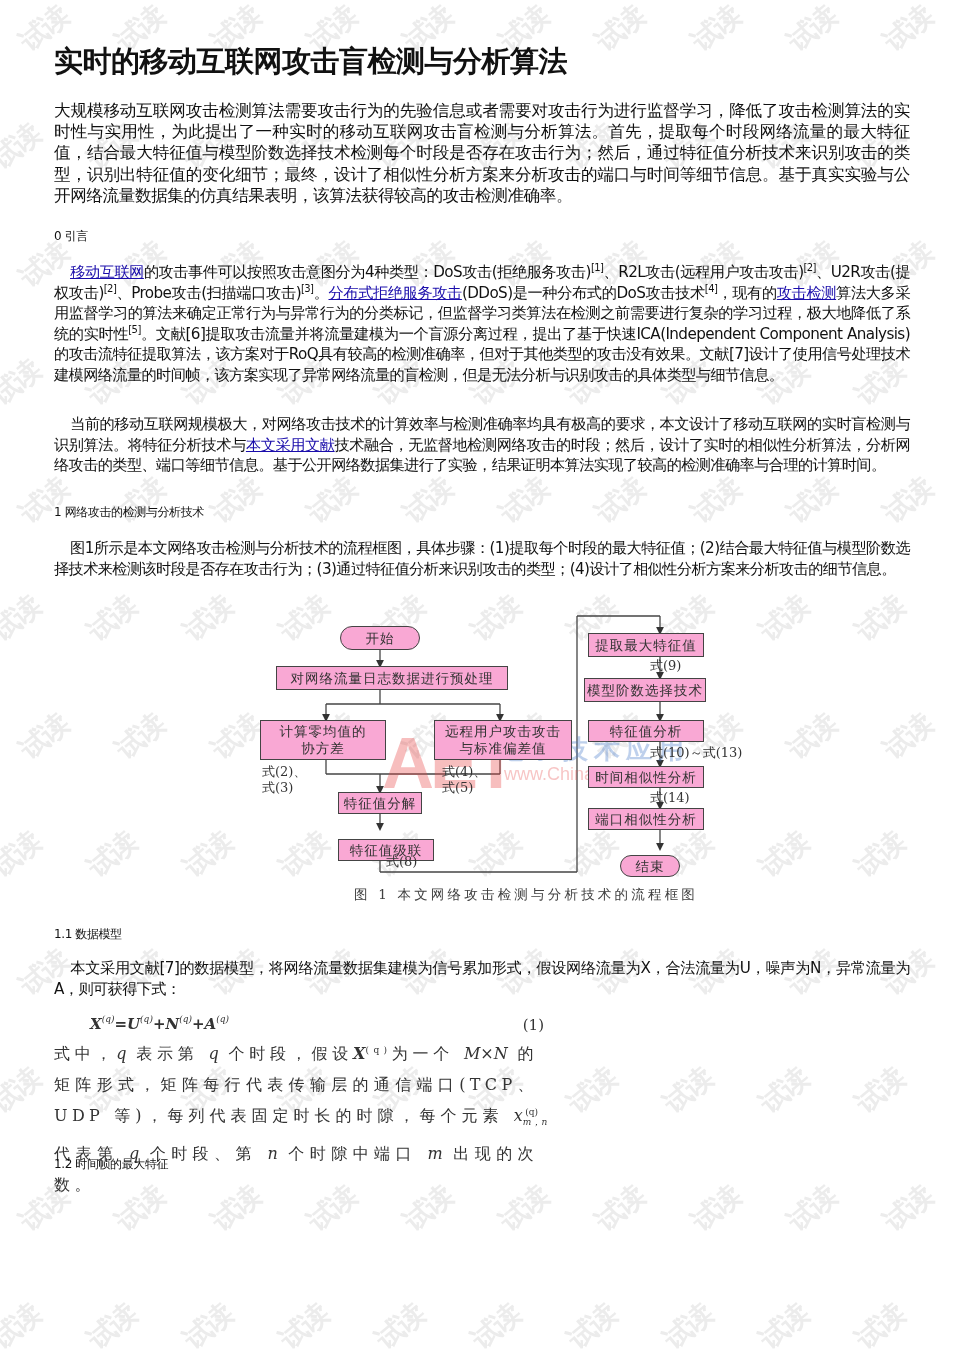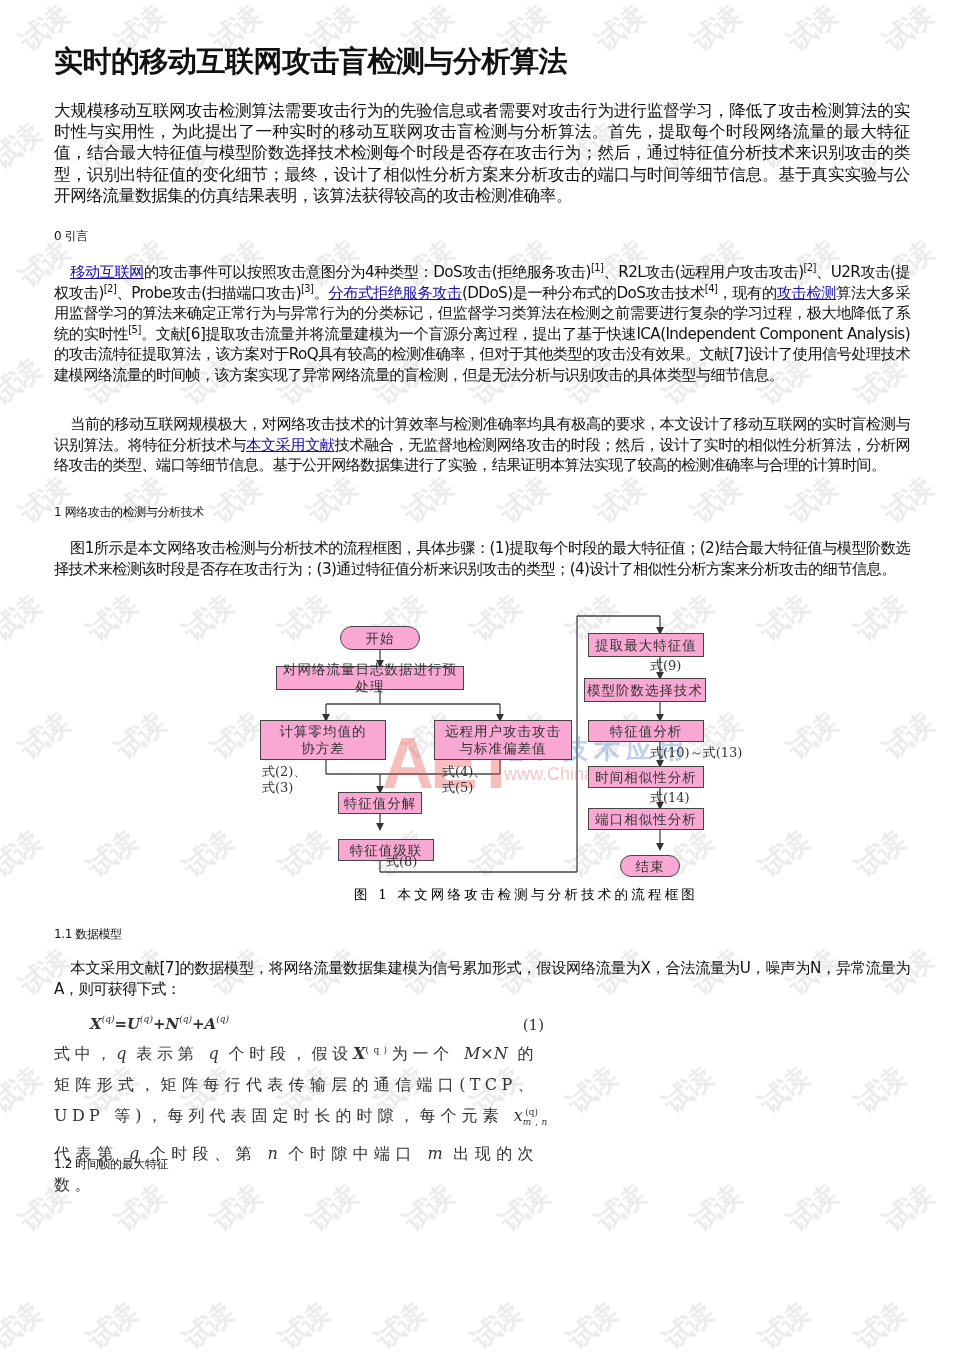--- a/index.html
+++ b/index.html
@@ -39,21 +39,21 @@
     text-align: center; color: #333; box-sizing: border-box; letter-spacing: 1px;
     display: flex; align-items: center; justify-content: center; line-height: 17px;
   }
   .fc-term { border-radius: 14px; }
   .fc-label {
     position: absolute; font-family: "DejaVu Serif", "Liberation Serif", serif;
     font-size: 13px; color: #333; line-height: 16px; white-space: nowrap;
   }
   .fc-caption {
     position: absolute; left: 100px; top: 272px; font-family: "DejaVu Serif", "Liberation Serif", serif;
-    font-size: 13.5px; color: #000000; letter-spacing: 3.2px; white-space: nowrap;
+    font-size: 13.5px; color: #404040; letter-spacing: 3.2px; white-space: nowrap;
   }
   .aet-logo {
     position: absolute; left: 128px; top: 108px; font-family: "Liberation Sans", sans-serif;
     font-weight: bold; font-size: 72px; color: rgba(232,70,70,0.35); letter-spacing: -4px;
     pointer-events: none;
   }
   .aet-cn {
     position: absolute; left: 244px; top: 118px; font-size: 26px; color: rgba(70,120,200,0.35);
     font-weight: bold; letter-spacing: 6px; pointer-events: none; white-space: nowrap;
   }
@@ -247,21 +247,21 @@
         <line x1="406" y1="172" x2="406" y2="192" marker-end="url(#ah)"></line>
         <line x1="406" y1="214" x2="406" y2="233" marker-end="url(#ah)"></line>
       </g>
     </svg>
 
     <div class="aet-logo">AET</div>
     <div class="aet-cn">电子技术应用</div>
     <div class="aet-url">www.ChinaAET.com</div>
 
     <div class="fc-box fc-term" style="left:86px;top:12px;width:80px;height:24px;">开始</div>
-    <div class="fc-box" style="left:22px;top:52px;width:188px;height:24px;">对网络流量日志数据进行预处理</div>
+    <div class="fc-box" style="left:22px;top:52px;width:232px;height:24px;">对网络流量日志数据进行预处理</div>
     <div class="fc-box" style="left:6px;top:106px;width:126px;height:40px;white-space:pre-line;">计算零均值的
 协方差</div>
     <div class="fc-box" style="left:180px;top:106px;width:138px;height:40px;white-space:pre-line;">远程用户攻击攻击
 与标准偏差值</div>
     <div class="fc-label" style="left:8px;top:150px;white-space:pre-line;">式(2)、
 式(3)</div>
     <div class="fc-label" style="left:188px;top:150px;white-space:pre-line;">式(4)、
 式(5)</div>
     <div class="fc-box" style="left:84px;top:178px;width:84px;height:22px;">特征值分解</div>
     <div class="fc-box" style="left:84px;top:225px;width:96px;height:22px;">特征值级联</div>

